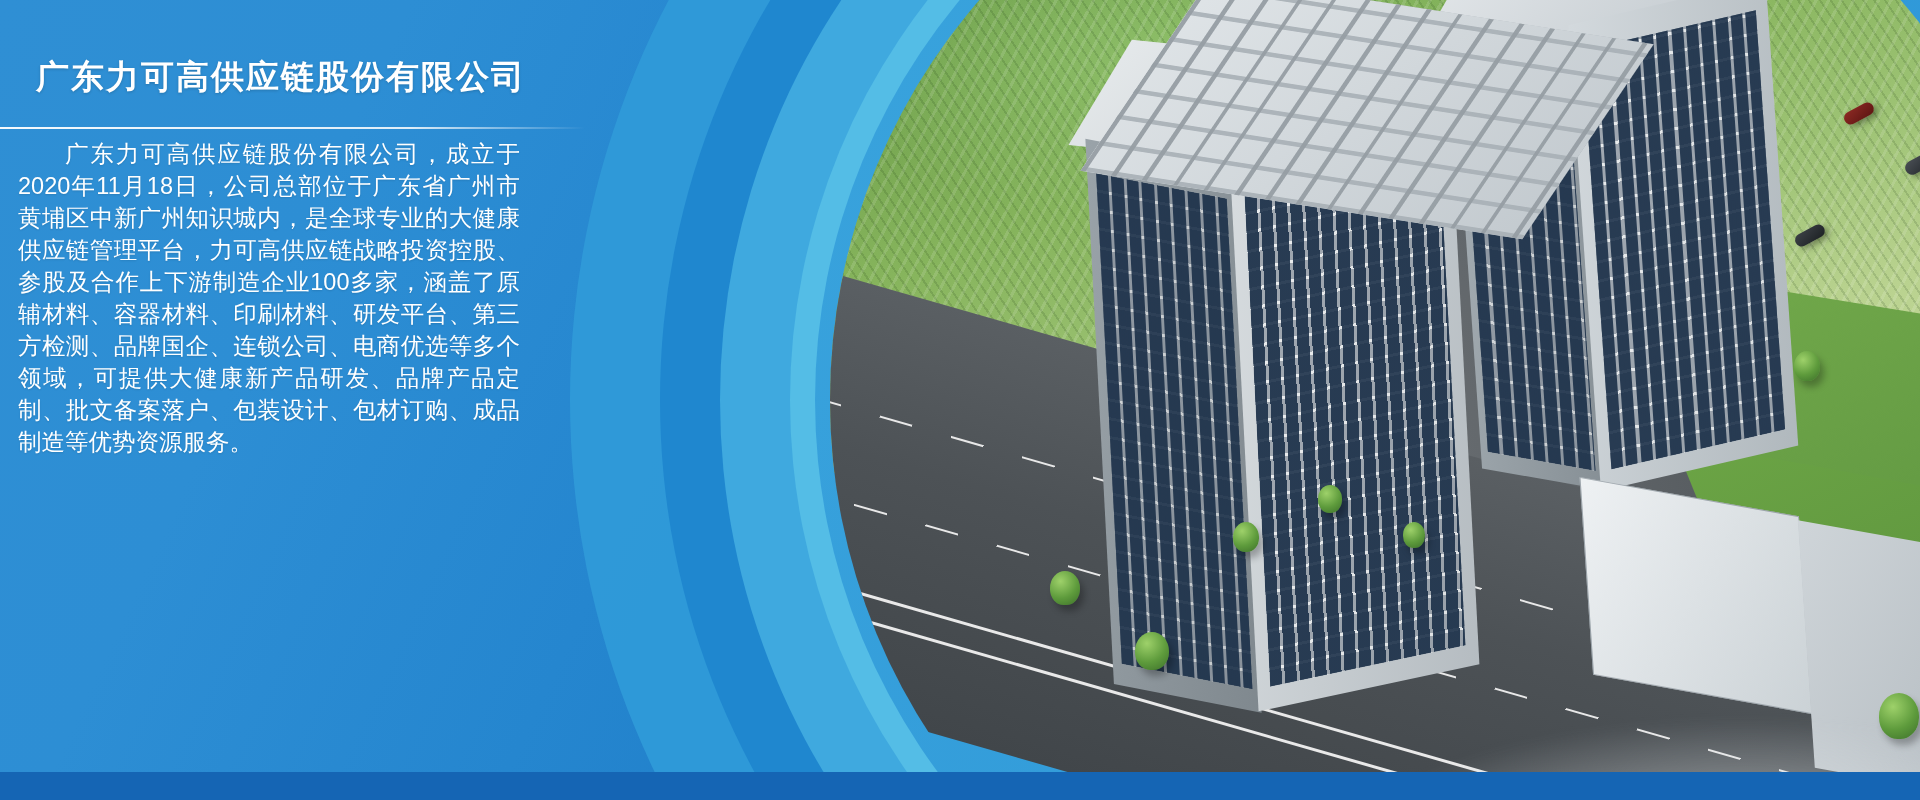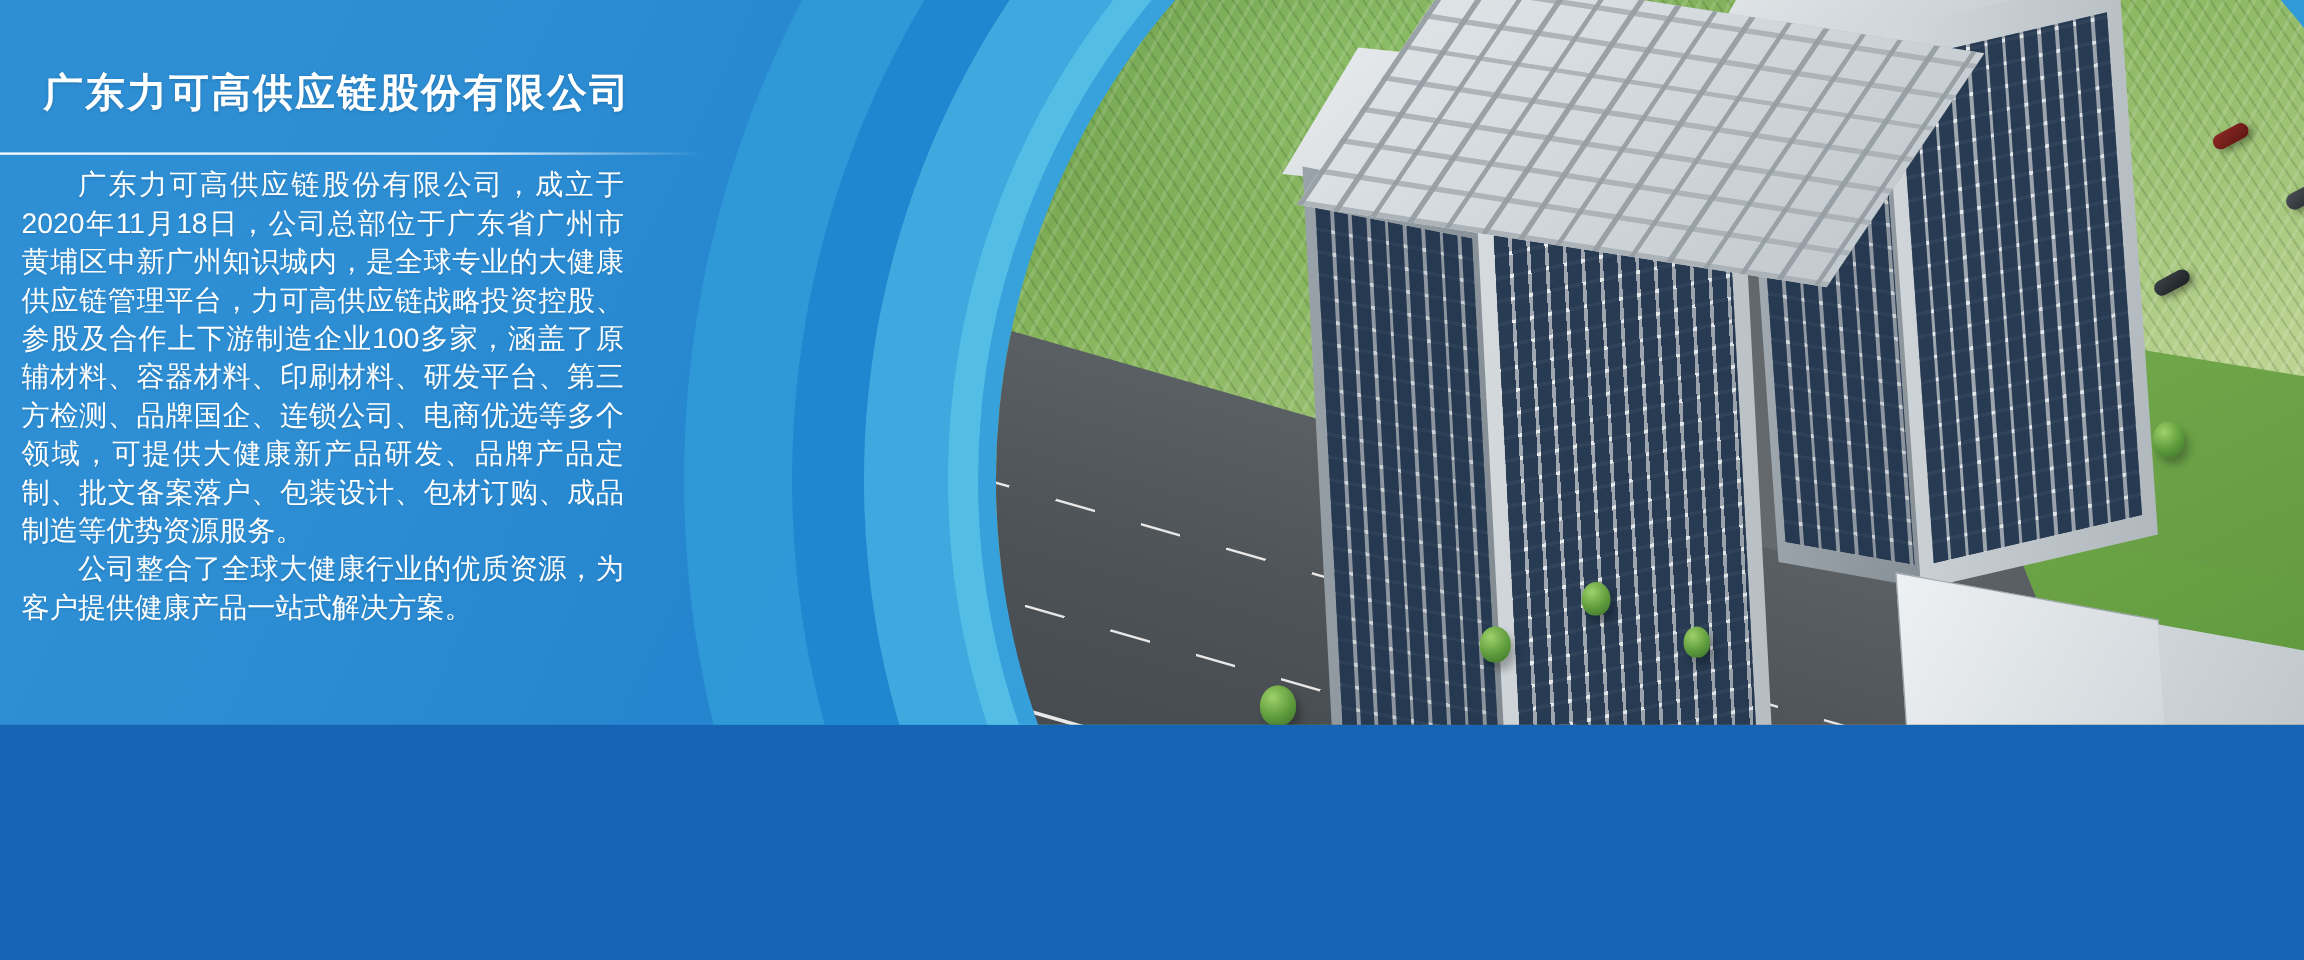--- a/index.html
+++ b/index.html
@@ -2,21 +2,21 @@
 <html><head>
 <meta charset="utf-8">
 <style>
   * { margin:0; padding:0; box-sizing:border-box; }
   html,body { width:1920px; height:800px; overflow:hidden; }
   body {
     font-family:"Liberation Sans","DejaVu Sans",sans-serif;
     background:#1565b4;
   }
 
-  #stage { position:relative; width:1920px; height:604px; overflow:hidden;
+  #stage { position:relative; width:1920px; height:772px; overflow:hidden;
            background:linear-gradient(115deg,#2f8fd4 0%,#2d8ed4 18%,#2586cf 38%,#1f7ec9 55%,#1a6ec0 72%,#1560b4 88%,#12529f 100%); }
 
   
   .arc { position:absolute; border-radius:50%; }
 
   
   #arc1 { width:1720px; height:1720px; left:570px; top:-460px;
           background:#2f9ad8; opacity:.95; }
   
   #arc2 { width:1560px; height:1560px; left:660px; top:-380px;
@@ -222,17 +222,16 @@
       <div class="car" style="left:83%;top:26%;width:32px;height:13px;background:linear-gradient(160deg,#8d2a24,#5d1512);transform:rotate(-28deg);"></div>
       <div class="car" style="left:79%;top:36%;width:32px;height:13px;background:linear-gradient(160deg,#3c4146,#1d2124);transform:rotate(-28deg);"></div>
     </div>
   </div>
 
   <div id="panel">
     <div id="title">广东力可高供应链股份有限公司</div>
     <div id="rule"></div>
     <div id="body">
       <p>广东力可高供应链股份有限公司，成立于2020年11月18日，公司总部位于广东省广州市黄埔区中新广州知识城内，是全球专业的大健康供应链管理平台，力可高供应链战略投资控股、参股及合作上下游制造企业100多家，涵盖了原辅材料、容器材料、印刷材料、研发平台、第三方检测、品牌国企、连锁公司、电商优选等多个领域，可提供大健康新产品研发、品牌产品定制、批文备案落户、包装设计、包材订购、成品制造等优势资源服务。</p>
-      <p>公司整合了全球大健康行业的优质资源，为客户提供健康产品一站式解决方案。</p>
     </div>
   </div>
 
 </div>
 
 </body></html>

